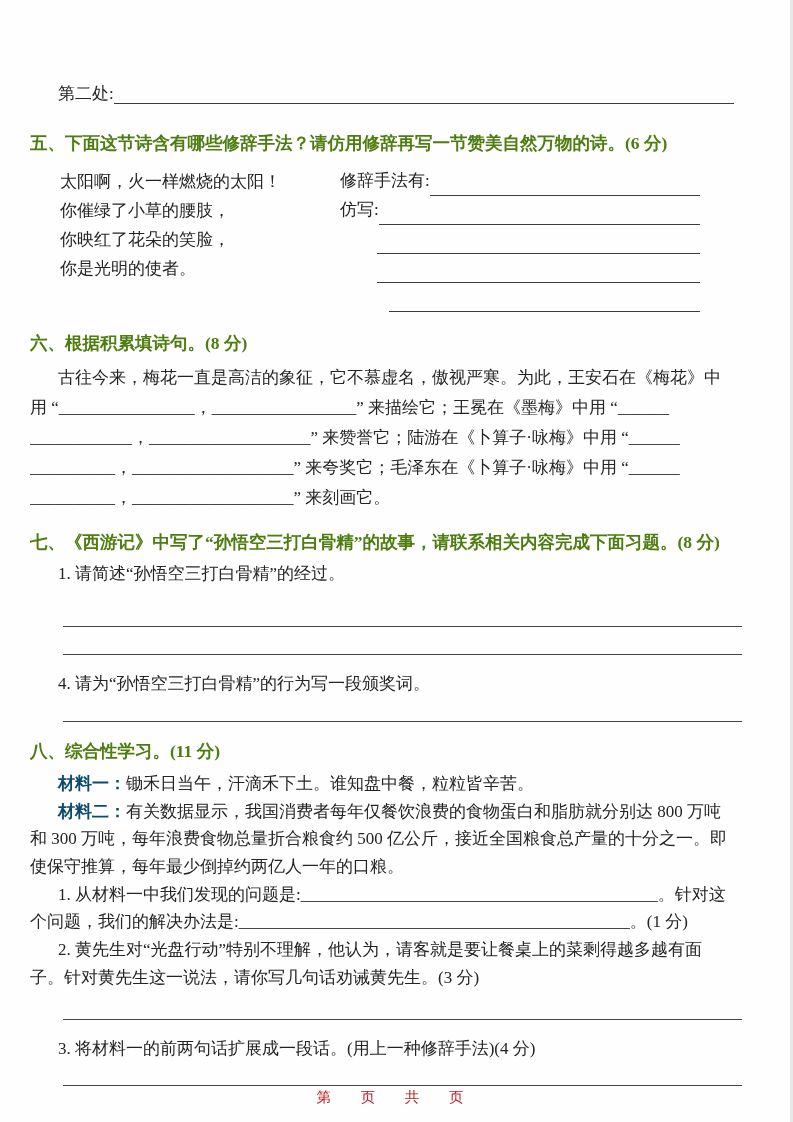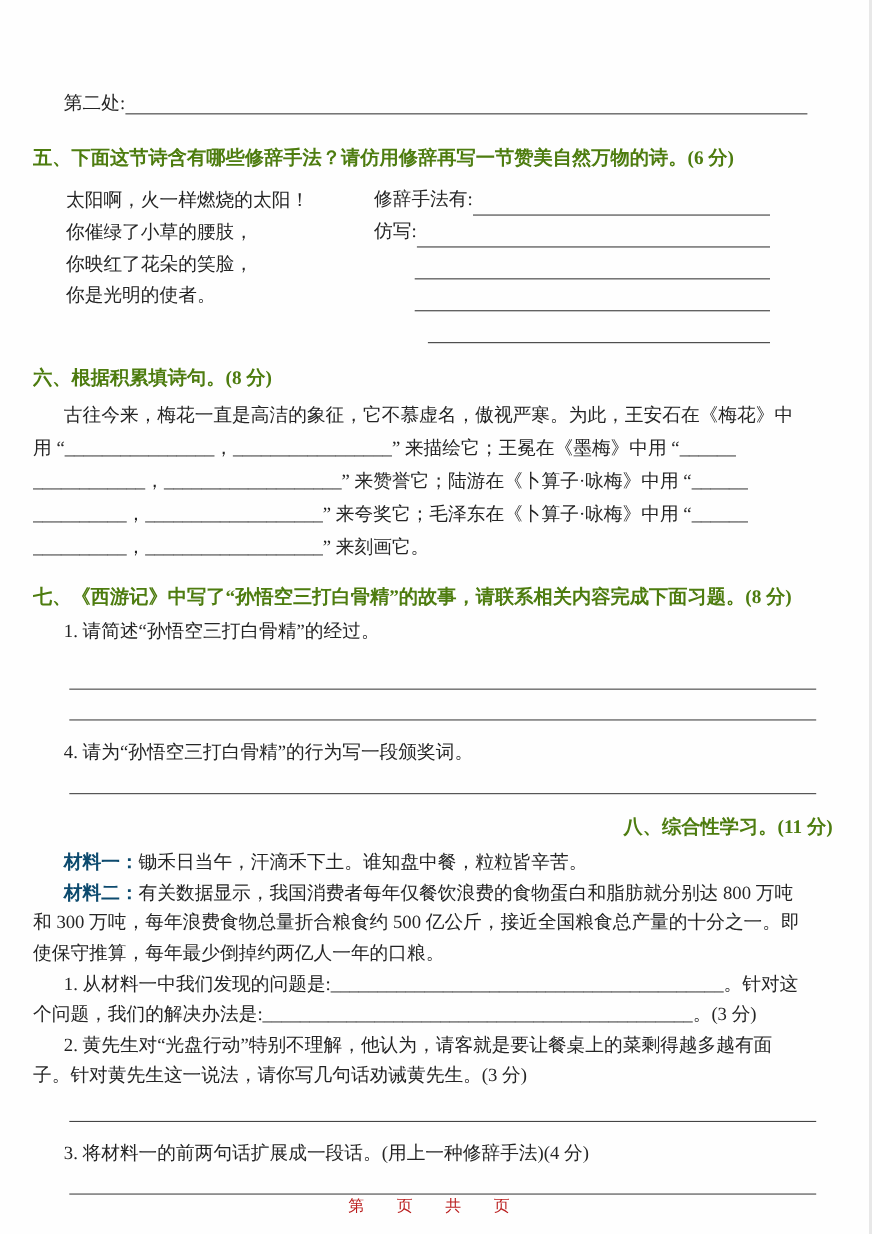--- a/index.html
+++ b/index.html
@@ -14,21 +14,21 @@
     overflow:hidden;
     position:relative;
   }
   .heading{
     font-weight:bold;font-size:17.5px;line-height:26px;
     white-space:nowrap;overflow:hidden;color:#4d7c0f;
   }
   .h5{margin-top:26px;}
   .h6{margin-top:18px;}
   .h7{margin-top:16px;}
-  .h8{margin-top:16px;text-align:right;}
+  .h8{margin-top:16px;}
   .label-row{display:flex;align-items:flex-end;height:20px;}
   .label-row .lbl{white-space:nowrap;line-height:20px;}
   .q4-label{margin-left:28px;}
   .fill{flex:1;border-bottom:1.3px solid #3c3c3c;height:100%;}
   .q4-fill{margin-right:23px;}
   .cols{display:flex;margin-top:12px;}
   .poem{width:310px;box-sizing:border-box;padding-left:30px;}
   .poem div{white-space:nowrap;overflow:hidden;}
   .answers{flex:1;margin-right:57px;display:flex;flex-direction:column;}
   .ans-row{display:flex;align-items:center;height:29px;}
@@ -117,21 +117,21 @@
   <div class="heading h8">八、综合性学习。(11 分)</div>
   <div class="q-line indent mt6">
     <span class="bold">材料一：</span><span>锄禾日当午，汗滴禾下土。谁知盘中餐，粒粒皆辛苦。</span>
   </div>
   <div class="q-line indent">
     <span class="bold">材料二：</span><span>有关数据显示，我国消费者每年仅餐饮浪费的食物蛋白和脂肪就分别达 800 万吨</span>
   </div>
   <div class="q-line">和 300 万吨，每年浪费食物总量折合粮食约 500 亿公斤，接近全国粮食总产量的十分之一。即</div>
   <div class="q-line">使保守推算，每年最少倒掉约两亿人一年的口粮。</div>
   <div class="q-line indent">1. 从材料一中我们发现的问题是:__________________________________________。针对这</div>
-  <div class="q-line">个问题，我们的解决办法是:______________________________________________。(3 分)</div>
+  <div class="q-line">个问题，我们的解决办法是:______________________________________________。(1 分)</div>
   <div class="q-line indent">2. 黄先生对“光盘行动”特别不理解，他认为，请客就是要让餐桌上的菜剩得越多越有面</div>
   <div class="q-line">子。针对黄先生这一说法，请你写几句话劝诫黄先生。(3 分)</div>
   <div class="blank-line bl-d"></div>
   <div class="q-line indent mt14">3. 将材料一的前两句话扩展成一段话。(用上一种修辞手法)(4 分)</div>
   <div class="blank-line bl-e"></div>
 
   <div class="footer">第 页 共 页</div>
 
 </div>
 

